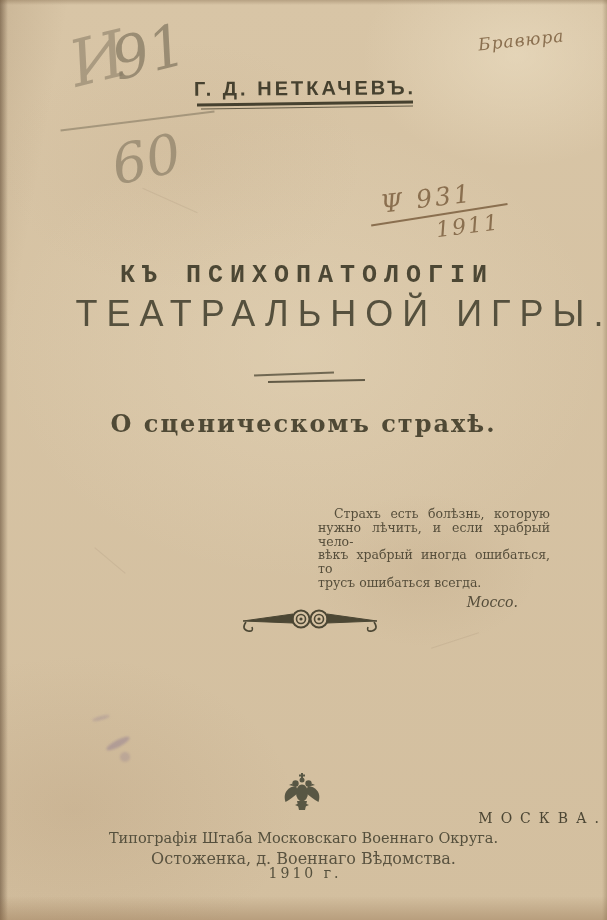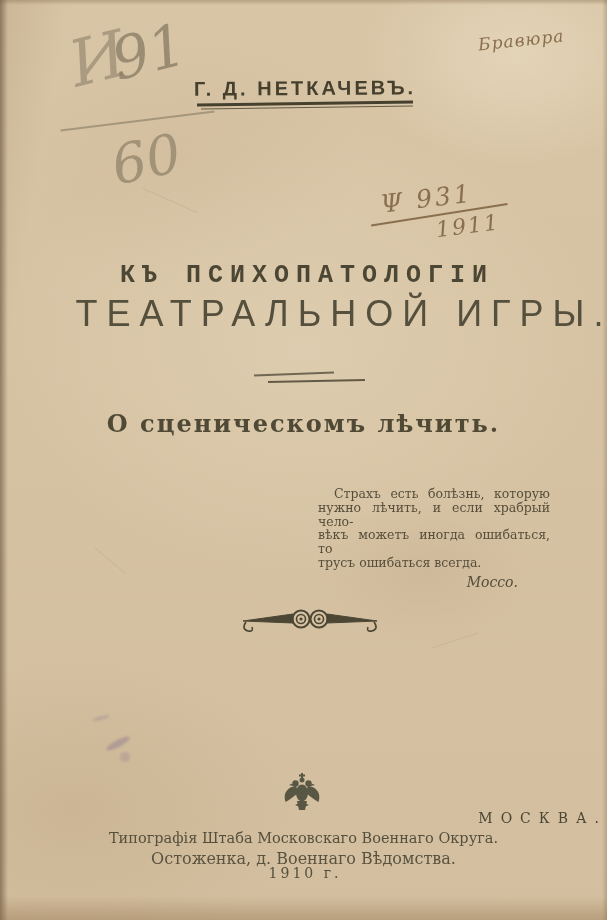--- a/index.html
+++ b/index.html
@@ -61,21 +61,21 @@
   .divider-b{position:absolute;left:268px;top:380px;width:97px;height:2px;background:rgba(76,71,52,.85);transform:rotate(-1.2deg);}
 
   .subtitle{
     position:absolute;left:0;top:409px;width:100%;text-align:center;
     font-family:"DejaVu Serif",serif;font-weight:bold;font-size:24px;
     letter-spacing:2px;color:#4f4935;
   }
 
   .epigraph{position:absolute;left:318px;top:487px;width:232px;font-size:12.5px;line-height:13.8px;color:#564e3b;}
   .epi-line{text-align:justify;text-align-last:justify;}
-  .epi-line.first{text-indent:16px;}
+  .epi-line.first{text-indent:16px;margin-top:20px;}
   .epi-line.last{text-align-last:left;}
   .epi-attr{margin-top:6px;text-align:right;padding-right:32px;font-style:italic;font-size:14px;}
 
   .ornament{position:absolute;left:240px;top:606px;}
 
   .emblem{position:absolute;left:281px;top:772px;}
 
   .city{
     position:absolute;left:0;top:810px;width:100%;text-align:right;
     font-family:"DejaVu Serif",serif;font-weight:normal;font-size:14px;
@@ -118,26 +118,26 @@
     <div class="num">Ψ 931</div>
     <div class="bar"></div>
     <div class="den">1911</div>
   </div>
 
   <div class="title1">КЪ ПСИХОПАТОЛОГІИ</div>
   <div class="title2">ТЕАТРАЛЬНОЙ ИГРЫ.</div>
   <div class="divider-a"></div>
   <div class="divider-b"></div>
 
-  <div class="subtitle">О сценическомъ лѣчить.</div>
+  <div class="subtitle">О сценическомъ страхѣ.</div>
 
   <div class="epigraph">
     <div class="epi-line first">Страхъ есть болѣзнь, которую</div>
     <div class="epi-line">нужно лѣчить, и если храбрый чело-</div>
-    <div class="epi-line">вѣкъ можетъ иногда ошибаться, то</div>
+    <div class="epi-line">вѣкъ храбрый иногда ошибаться, то</div>
     <div class="epi-line last">трусъ ошибаться всегда.</div>
     <div class="epi-attr">Моссо.</div>
   </div>
 
   <div class="ornament">
     <svg width="140" height="30" viewBox="0 0 140 30">
       <g fill="none" stroke="#4c4734" stroke-width="2">
         <path d="M3,15 L53,8 L53,17 Z" fill="#4c4734" stroke-width="1"></path>
         <path d="M137,15 L87,8 L87,17 Z" fill="#4c4734" stroke-width="1"></path>
         <circle cx="61" cy="13" r="8.5"></circle>

